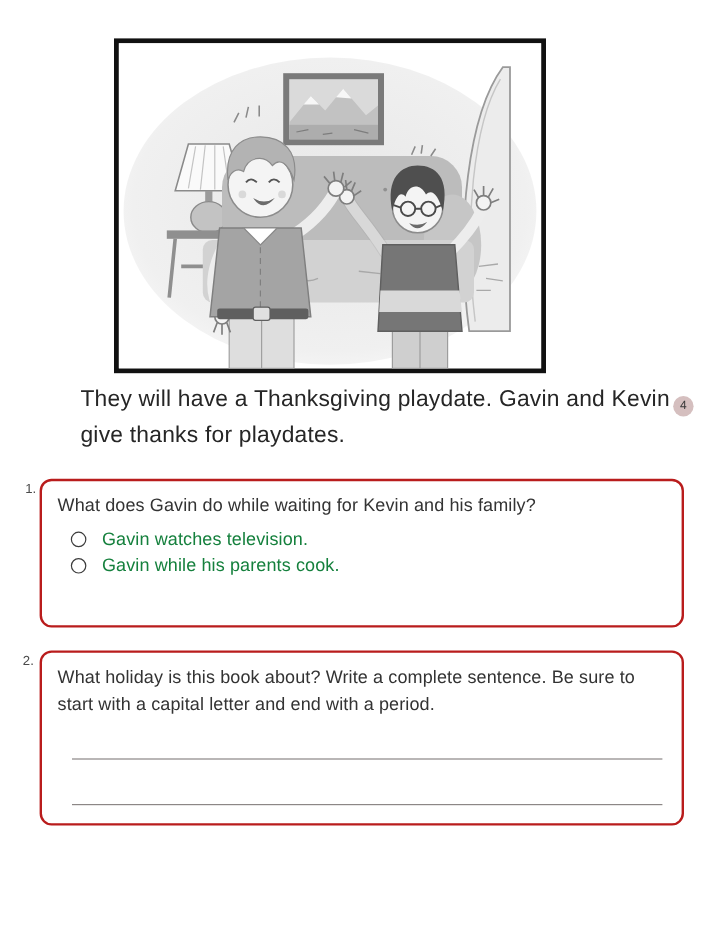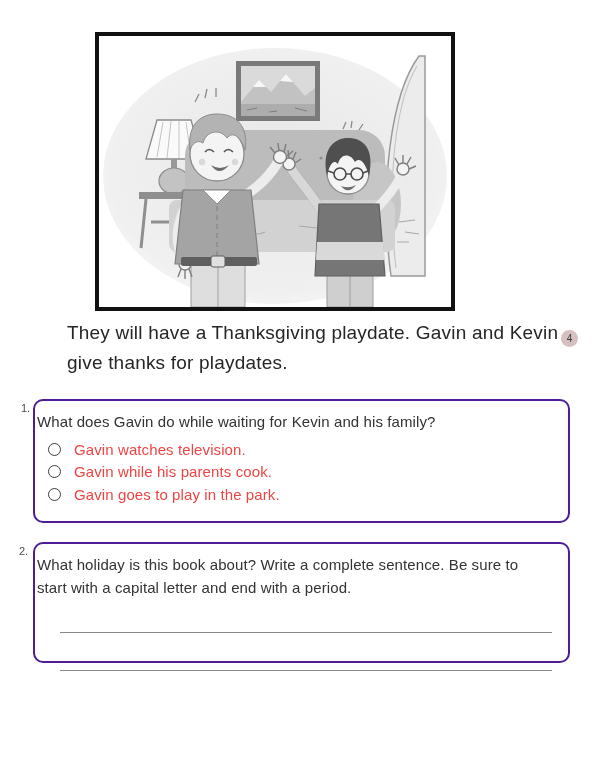--- a/index.html
+++ b/index.html
@@ -36,26 +36,26 @@
     position: absolute; left: 561px; top: 330px;
     width: 17px; height: 17px; border-radius: 50%;
     background: #d5bfbf;
     display: flex; align-items: center; justify-content: center;
     font-size: 10px; color: #3a3a3a;
   }
 
   
   .qbox {
     position: absolute; left: 33px; width: 537px;
-    border: 2px solid #4c1d95; border-radius: 10px;
+    border: 2px solid #b91c1c; border-radius: 10px;
     background: #ffffff;
-    padding: 9px 2px;
+    padding: 9px 13px;
   }
   .qbox.q1 { top: 399px; height: 124px; }
-  .qbox.q2 { top: 542px; height: 121px; }
+  .qbox.q2 { top: 542px; height: 146px; }
 
   .qnum {
     position: absolute; font-size: 11px; color: #4a4a4a;
   }
   .qnum.n1 { left: 21px; top: 402px; }
   .qnum.n2 { left: 19px; top: 545px; }
 
   .prompt {
     font-size: 15px; line-height: 23px; color: #333333;
     letter-spacing: 0.1px;
@@ -65,21 +65,21 @@
   .option-row {
     display: flex; align-items: center;
     height: 22.5px;
   }
   .radio {
     width: 13px; height: 13px; border-radius: 50%;
     border: 1.6px solid #3c3c3c; background: #ffffff;
     flex: 0 0 auto; cursor: pointer;
   }
   .option-label {
-    margin-left: 13px; font-size: 15px; color: #ef4444;
+    margin-left: 13px; font-size: 15px; color: #15803d;
     letter-spacing: 0.1px;
   }
 
   .writing-line {
     position: absolute; left: 25px; right: 16px; height: 0;
     border-bottom: 1px solid #8c8786;
   }
   .writing-line.l1 { top: 88px; }
   .writing-line.l2 { top: 126px; }
 </style>
@@ -198,24 +198,20 @@
   <div class="prompt">What does Gavin do while waiting for Kevin and his family?</div>
   <div class="options">
     <div class="option-row">
       <span class="radio"></span>
       <span class="option-label">Gavin watches television.</span>
     </div>
     <div class="option-row">
       <span class="radio"></span>
       <span class="option-label">Gavin while his parents cook.</span>
     </div>
-    <div class="option-row">
-      <span class="radio"></span>
-      <span class="option-label">Gavin goes to play in the park.</span>
-    </div>
   </div>
 </div>
 
 <span class="qnum n2">2.</span>
 <div class="qbox q2">
   <div class="prompt" style="width: 508px;">What holiday is this book about? Write a complete sentence. Be sure to start with a capital letter and end with a period.</div>
   <div class="writing-line l1"></div>
   <div class="writing-line l2"></div>
 </div>
 

